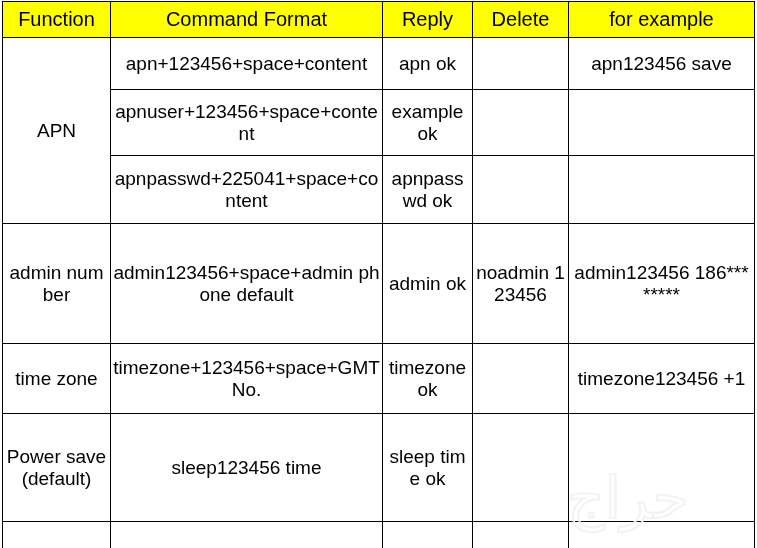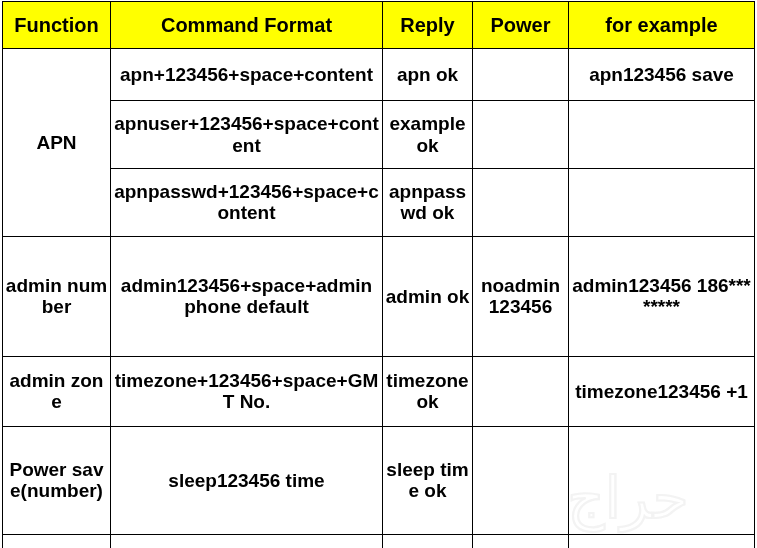--- a/index.html
+++ b/index.html
@@ -32,24 +32,24 @@
     width: 752px;
     margin: 0;
     position: absolute;
     left: 2px;
     top: 1px;
   }
 
   table.cmd-table td,
   table.cmd-table th {
     border: 1px solid #000000;
-    padding: 12px 2px;
+    padding: 1px 2px;
     text-align: center;
     vertical-align: middle;
-    font-weight: bold;
+    font-weight: normal;
     color: #000000;
     line-height: 1.12;
     word-break: break-all;
     overflow-wrap: anywhere;
     background: #ffffff;
   }
 
   
   col.c-function { width: 108px; }
   col.c-command  { width: 272px; }
@@ -117,65 +117,65 @@
       <col class="c-reply">
       <col class="c-delete">
       <col class="c-example">
     </colgroup>
 
     <thead>
       <tr class="header-row">
         <th>Function</th>
         <th>Command Format</th>
         <th>Reply</th>
-        <th>Power</th>
+        <th>Delete</th>
         <th>for example</th>
       </tr>
     </thead>
 
     <tbody>
 
       <tr class="r-apn1">
         <td class="fn-cell" rowspan="3">APN</td>
         <td class="body-cell">apn+123456+space+content</td>
         <td class="body-cell">apn ok</td>
         <td class="body-cell"></td>
         <td class="body-cell">apn123456 save</td>
       </tr>
       <tr class="r-apn2">
         <td class="body-cell">apnuser+123456+space+content</td>
         <td class="body-cell">example ok</td>
         <td class="body-cell"></td>
         <td class="body-cell"></td>
       </tr>
       <tr class="r-apn3">
-        <td class="body-cell">apnpasswd+123456+space+content</td>
+        <td class="body-cell">apnpasswd+225041+space+content</td>
         <td class="body-cell">apnpasswd ok</td>
         <td class="body-cell"></td>
         <td class="body-cell"></td>
       </tr>
 
       <tr class="r-admin">
         <td class="fn-cell">admin number</td>
         <td class="body-cell">admin123456+space+admin phone default</td>
         <td class="body-cell">admin ok</td>
         <td class="body-cell">noadmin 123456</td>
         <td class="body-cell">admin123456 186********</td>
       </tr>
 
       <tr class="r-tz">
-        <td class="fn-cell">admin zone</td>
+        <td class="fn-cell">time zone</td>
         <td class="body-cell">timezone+123456+space+GMT No.</td>
         <td class="body-cell">timezone ok</td>
         <td class="body-cell"></td>
         <td class="body-cell">timezone123456 +1</td>
       </tr>
 
       <tr class="r-ps">
-        <td class="fn-cell">Power save(number)</td>
+        <td class="fn-cell">Power save(default)</td>
         <td class="body-cell">sleep123456 time</td>
         <td class="body-cell">sleep time ok</td>
         <td class="body-cell"></td>
         <td class="body-cell"></td>
       </tr>
 
       <tr class="r-blank">
         <td class="fn-cell"></td>
         <td class="body-cell"></td>
         <td class="body-cell"></td>

